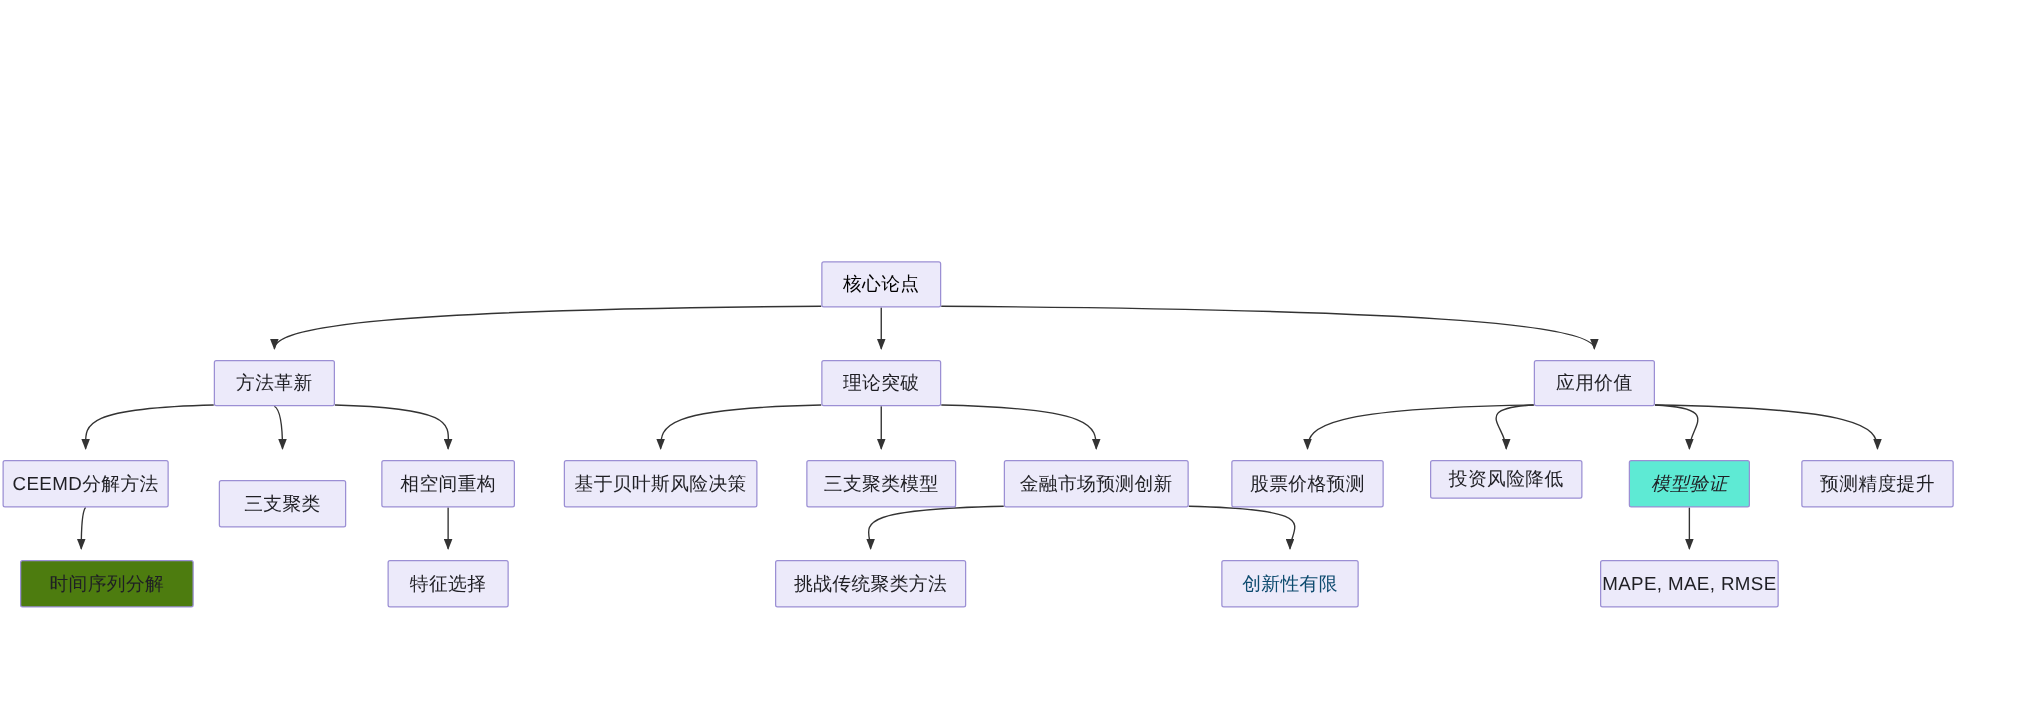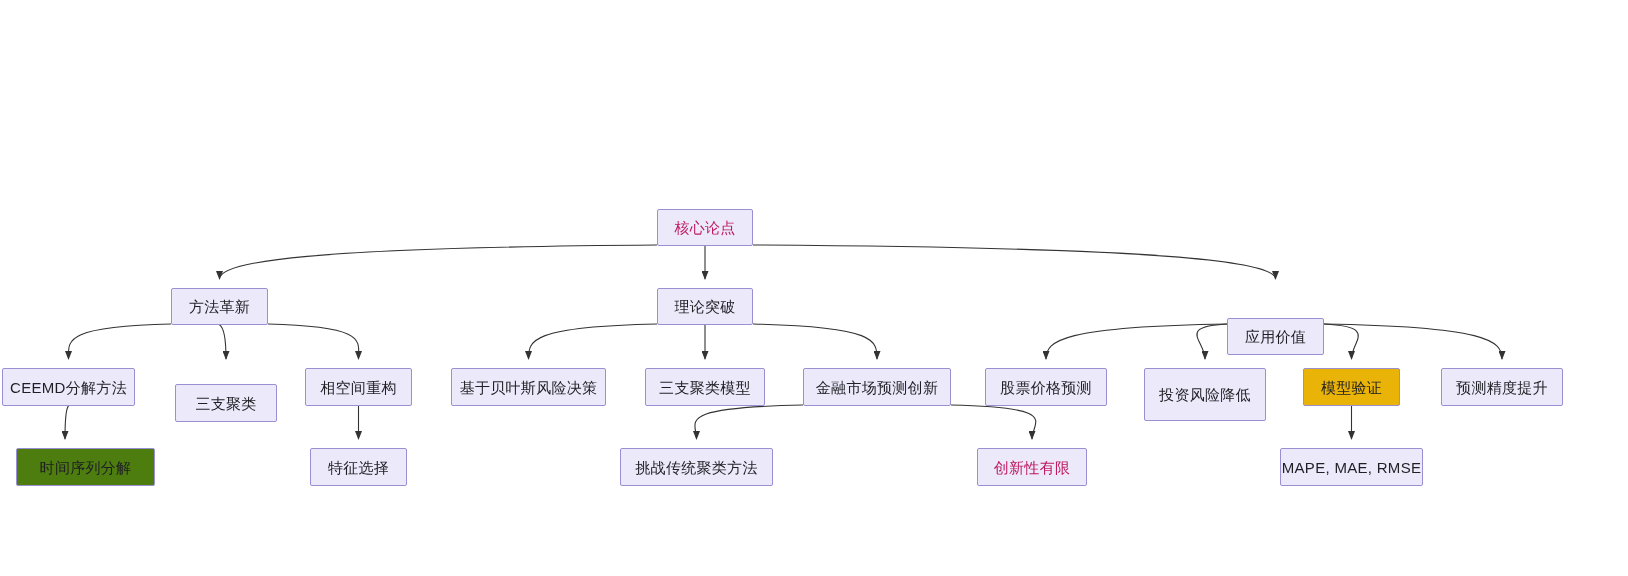--- a/index.html
+++ b/index.html
@@ -67,30 +67,30 @@
         <path d="M1324,324 C1378.72,326.64 1351.5,340.72 1351.5,359" fill="none" stroke="#333333" stroke-width="1.1" marker-end="url(#arrowhead)"></path>
         <path d="M1324,324 C1487.08,326.64 1502,340.72 1502,359" fill="none" stroke="#333333" stroke-width="1.1" marker-end="url(#arrowhead)"></path>
         <path d="M68.5,406 C65.98,408.52 65,421.96 65,439" fill="none" stroke="#333333" stroke-width="1.1" marker-end="url(#arrowhead)"></path>
         <path d="M358.5,406 L358.5,439" fill="none" stroke="#333333" stroke-width="1.1" marker-end="url(#arrowhead)"></path>
         <path d="M803,405 C673.04,407.58 696.5,421.34 696.5,439" fill="none" stroke="#333333" stroke-width="1.1" marker-end="url(#arrowhead)"></path>
         <path d="M951,405 C1062.6,407.58 1032,421.34 1032,439" fill="none" stroke="#333333" stroke-width="1.1" marker-end="url(#arrowhead)"></path>
         <path d="M1351.5,406 L1351.5,439" fill="none" stroke="#333333" stroke-width="1.1" marker-end="url(#arrowhead)"></path>
       </g>
   </svg>
   <div id="node-layer">
-      <div class="node" style="left: 657px; top: 209px; width: 96px; height: 37px; background: rgb(236, 234, 250); border-color: rgb(155, 143, 212); color: #be185d;">
+      <div class="node" style="left: 657px; top: 209px; width: 96px; height: 37px; background: rgb(236, 234, 250); border-color: rgb(155, 143, 212); color: #000000;">
         <span class="node-label">核心论点</span>
       </div>
       <div class="node" style="left: 171px; top: 288px; width: 97px; height: 37px; background: rgb(236, 234, 250); border-color: rgb(155, 143, 212); color: rgb(31, 31, 36); text-align: right;">
         <span class="node-label">方法革新</span>
       </div>
       <div class="node" style="left: 657px; top: 288px; width: 96px; height: 37px; background: rgb(236, 234, 250); border-color: rgb(155, 143, 212); color: rgb(31, 31, 36);">
         <span class="node-label">理论突破</span>
       </div>
-      <div class="node" style="left: 1227px; top: 288px; width: 97px; height: 37px; background: rgb(236, 234, 250); border-color: rgb(155, 143, 212); color: rgb(31, 31, 36); margin-top: 30px;">
+      <div class="node" style="left: 1227px; top: 288px; width: 97px; height: 37px; background: rgb(236, 234, 250); border-color: rgb(155, 143, 212); color: rgb(31, 31, 36);">
         <span class="node-label">应用价值</span>
       </div>
       <div class="node" style="left: 2px; top: 368px; width: 133px; height: 38px; background: rgb(236, 234, 250); border-color: rgb(155, 143, 212); color: rgb(31, 31, 36);">
         <span class="node-label">CEEMD分解方法</span>
       </div>
       <div class="node" style="left: 175px; top: 368px; width: 102px; height: 38px; background: rgb(236, 234, 250); border-color: rgb(155, 143, 212); color: rgb(31, 31, 36); margin-top: 16px;">
         <span class="node-label">三支聚类</span>
       </div>
       <div class="node" style="left: 305px; top: 368px; width: 107px; height: 38px; background: rgb(236, 234, 250); border-color: rgb(155, 143, 212); color: rgb(31, 31, 36);">
         <span class="node-label">相空间重构</span>
@@ -100,38 +100,38 @@
       </div>
       <div class="node" style="left: 645px; top: 368px; width: 120px; height: 38px; background: rgb(236, 234, 250); border-color: rgb(155, 143, 212); color: rgb(31, 31, 36);">
         <span class="node-label">三支聚类模型</span>
       </div>
       <div class="node" style="left: 803px; top: 368px; width: 148px; height: 38px; background: rgb(236, 234, 250); border-color: rgb(155, 143, 212); color: rgb(31, 31, 36);">
         <span class="node-label">金融市场预测创新</span>
       </div>
       <div class="node" style="left: 985px; top: 368px; width: 122px; height: 38px; background: rgb(236, 234, 250); border-color: rgb(155, 143, 212); color: rgb(31, 31, 36);">
         <span class="node-label">股票价格预测</span>
       </div>
-      <div class="node" style="left: 1144px; top: 368px; width: 122px; height: 53px; background: rgb(236, 234, 250); border-color: rgb(155, 143, 212); color: rgb(31, 31, 36);">
+      <div class="node" style="left: 1144px; top: 368px; width: 122px; height: 31px; background: rgb(236, 234, 250); border-color: rgb(155, 143, 212); color: rgb(31, 31, 36);">
         <span class="node-label">投资风险降低</span>
       </div>
-      <div class="node" style="left: 1303px; top: 368px; width: 97px; height: 38px; background: #eab308; border-color: rgb(155, 143, 212); color: rgb(31, 31, 36);">
+      <div class="node" style="left: 1303px; top: 368px; width: 97px; height: 38px; background: #5eead4; border-color: rgb(155, 143, 212); color: rgb(31, 31, 36); font-style: italic;">
         <span class="node-label">模型验证</span>
       </div>
       <div class="node" style="left: 1441px; top: 368px; width: 122px; height: 38px; background: rgb(236, 234, 250); border-color: rgb(155, 143, 212); color: rgb(31, 31, 36);">
         <span class="node-label">预测精度提升</span>
       </div>
       <div class="node" style="left: 4px; top: 448px; width: 139px; height: 38px; background: #4d7c0f; border-color: rgb(155, 143, 212); color: rgb(31, 31, 36); margin-left: 12px;">
         <span class="node-label">时间序列分解</span>
       </div>
       <div class="node" style="left: 310px; top: 448px; width: 97px; height: 38px; background: rgb(236, 234, 250); border-color: rgb(155, 143, 212); color: rgb(31, 31, 36);">
         <span class="node-label">特征选择</span>
       </div>
       <div class="node" style="left: 620px; top: 448px; width: 153px; height: 38px; background: rgb(236, 234, 250); border-color: rgb(155, 143, 212); color: rgb(31, 31, 36);">
         <span class="node-label">挑战传统聚类方法</span>
       </div>
-      <div class="node" style="left: 977px; top: 448px; width: 110px; height: 38px; background: rgb(236, 234, 250); border-color: rgb(155, 143, 212); color: #be185d;">
+      <div class="node" style="left: 977px; top: 448px; width: 110px; height: 38px; background: rgb(236, 234, 250); border-color: rgb(155, 143, 212); color: #0c4a6e;">
         <span class="node-label">创新性有限</span>
       </div>
       <div class="node" style="left: 1280px; top: 448px; width: 143px; height: 38px; background: rgb(236, 234, 250); border-color: rgb(155, 143, 212); color: rgb(31, 31, 36);">
         <span class="node-label">MAPE, MAE, RMSE</span>
       </div>
     </div>
 </div>
 
 </body></html>

